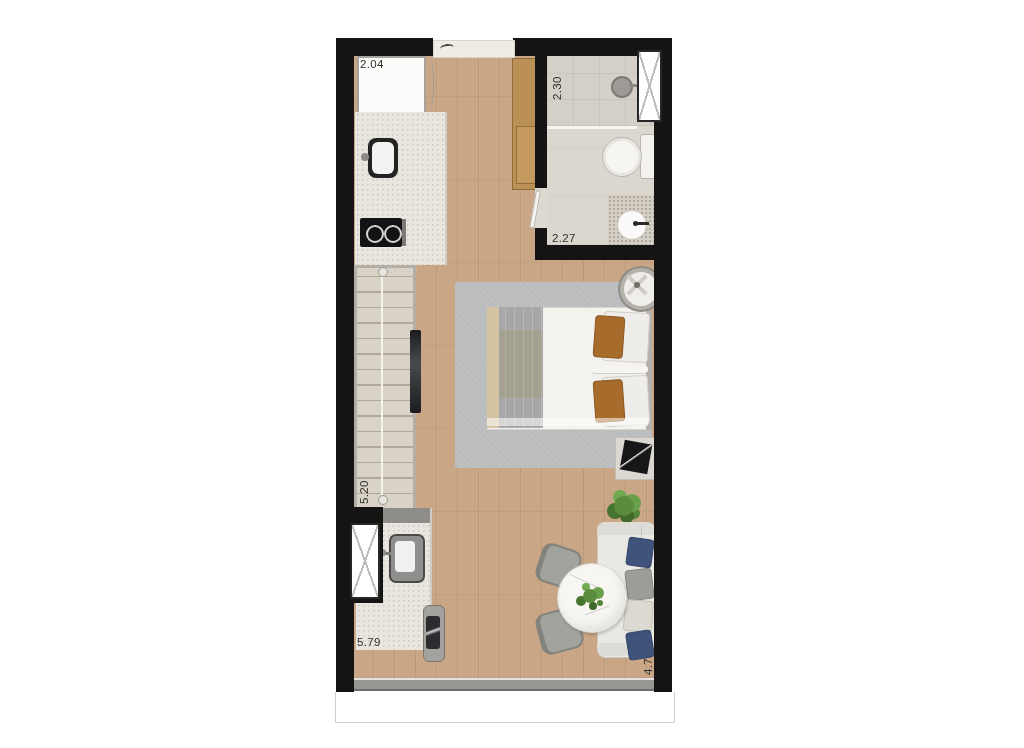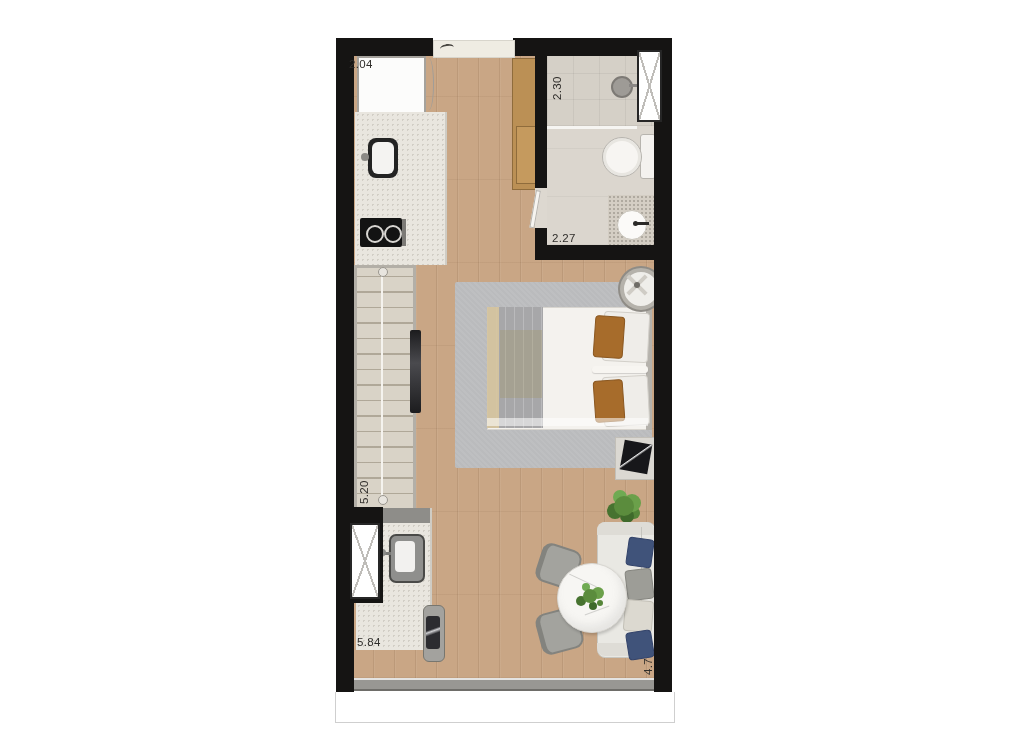--- a/index.html
+++ b/index.html
@@ -140,21 +140,21 @@
 
   <div class="winx" style="left:14px;top:485px;width:26px;height:72px;">
       <div class="x1"></div>
       <div class="x2"></div>
     </div>
   <div class="winx" style="left:301px;top:12px;width:21px;height:68px;">
       <div class="x1"></div>
       <div class="x2"></div>
     </div>
 
-  <div class="lab" style="left:13px;top:20px;">2.04</div>
+  <div class="lab" style="left:24px;top:20px;">2.04</div>
   <div class="lab vlab" style="left:215px;top:62px;">2.30</div>
   <div class="lab" style="left:216px;top:194px;">2.27</div>
   <div class="lab vlab" style="left:22px;top:466px;">5.20</div>
-  <div class="lab" style="left:21px;top:598px;">5.84</div>
+  <div class="lab" style="left:21px;top:598px;">5.79</div>
   <div class="lab vlab" style="left:306px;top:637px;">4.7</div>
 </div>
 
 <div class="abs" style="left:335px;top:692px;width:338px;height:30px;background:#ffffff;border:1px solid #cfcfcf;border-top:none;"></div>
 
 </body></html>

